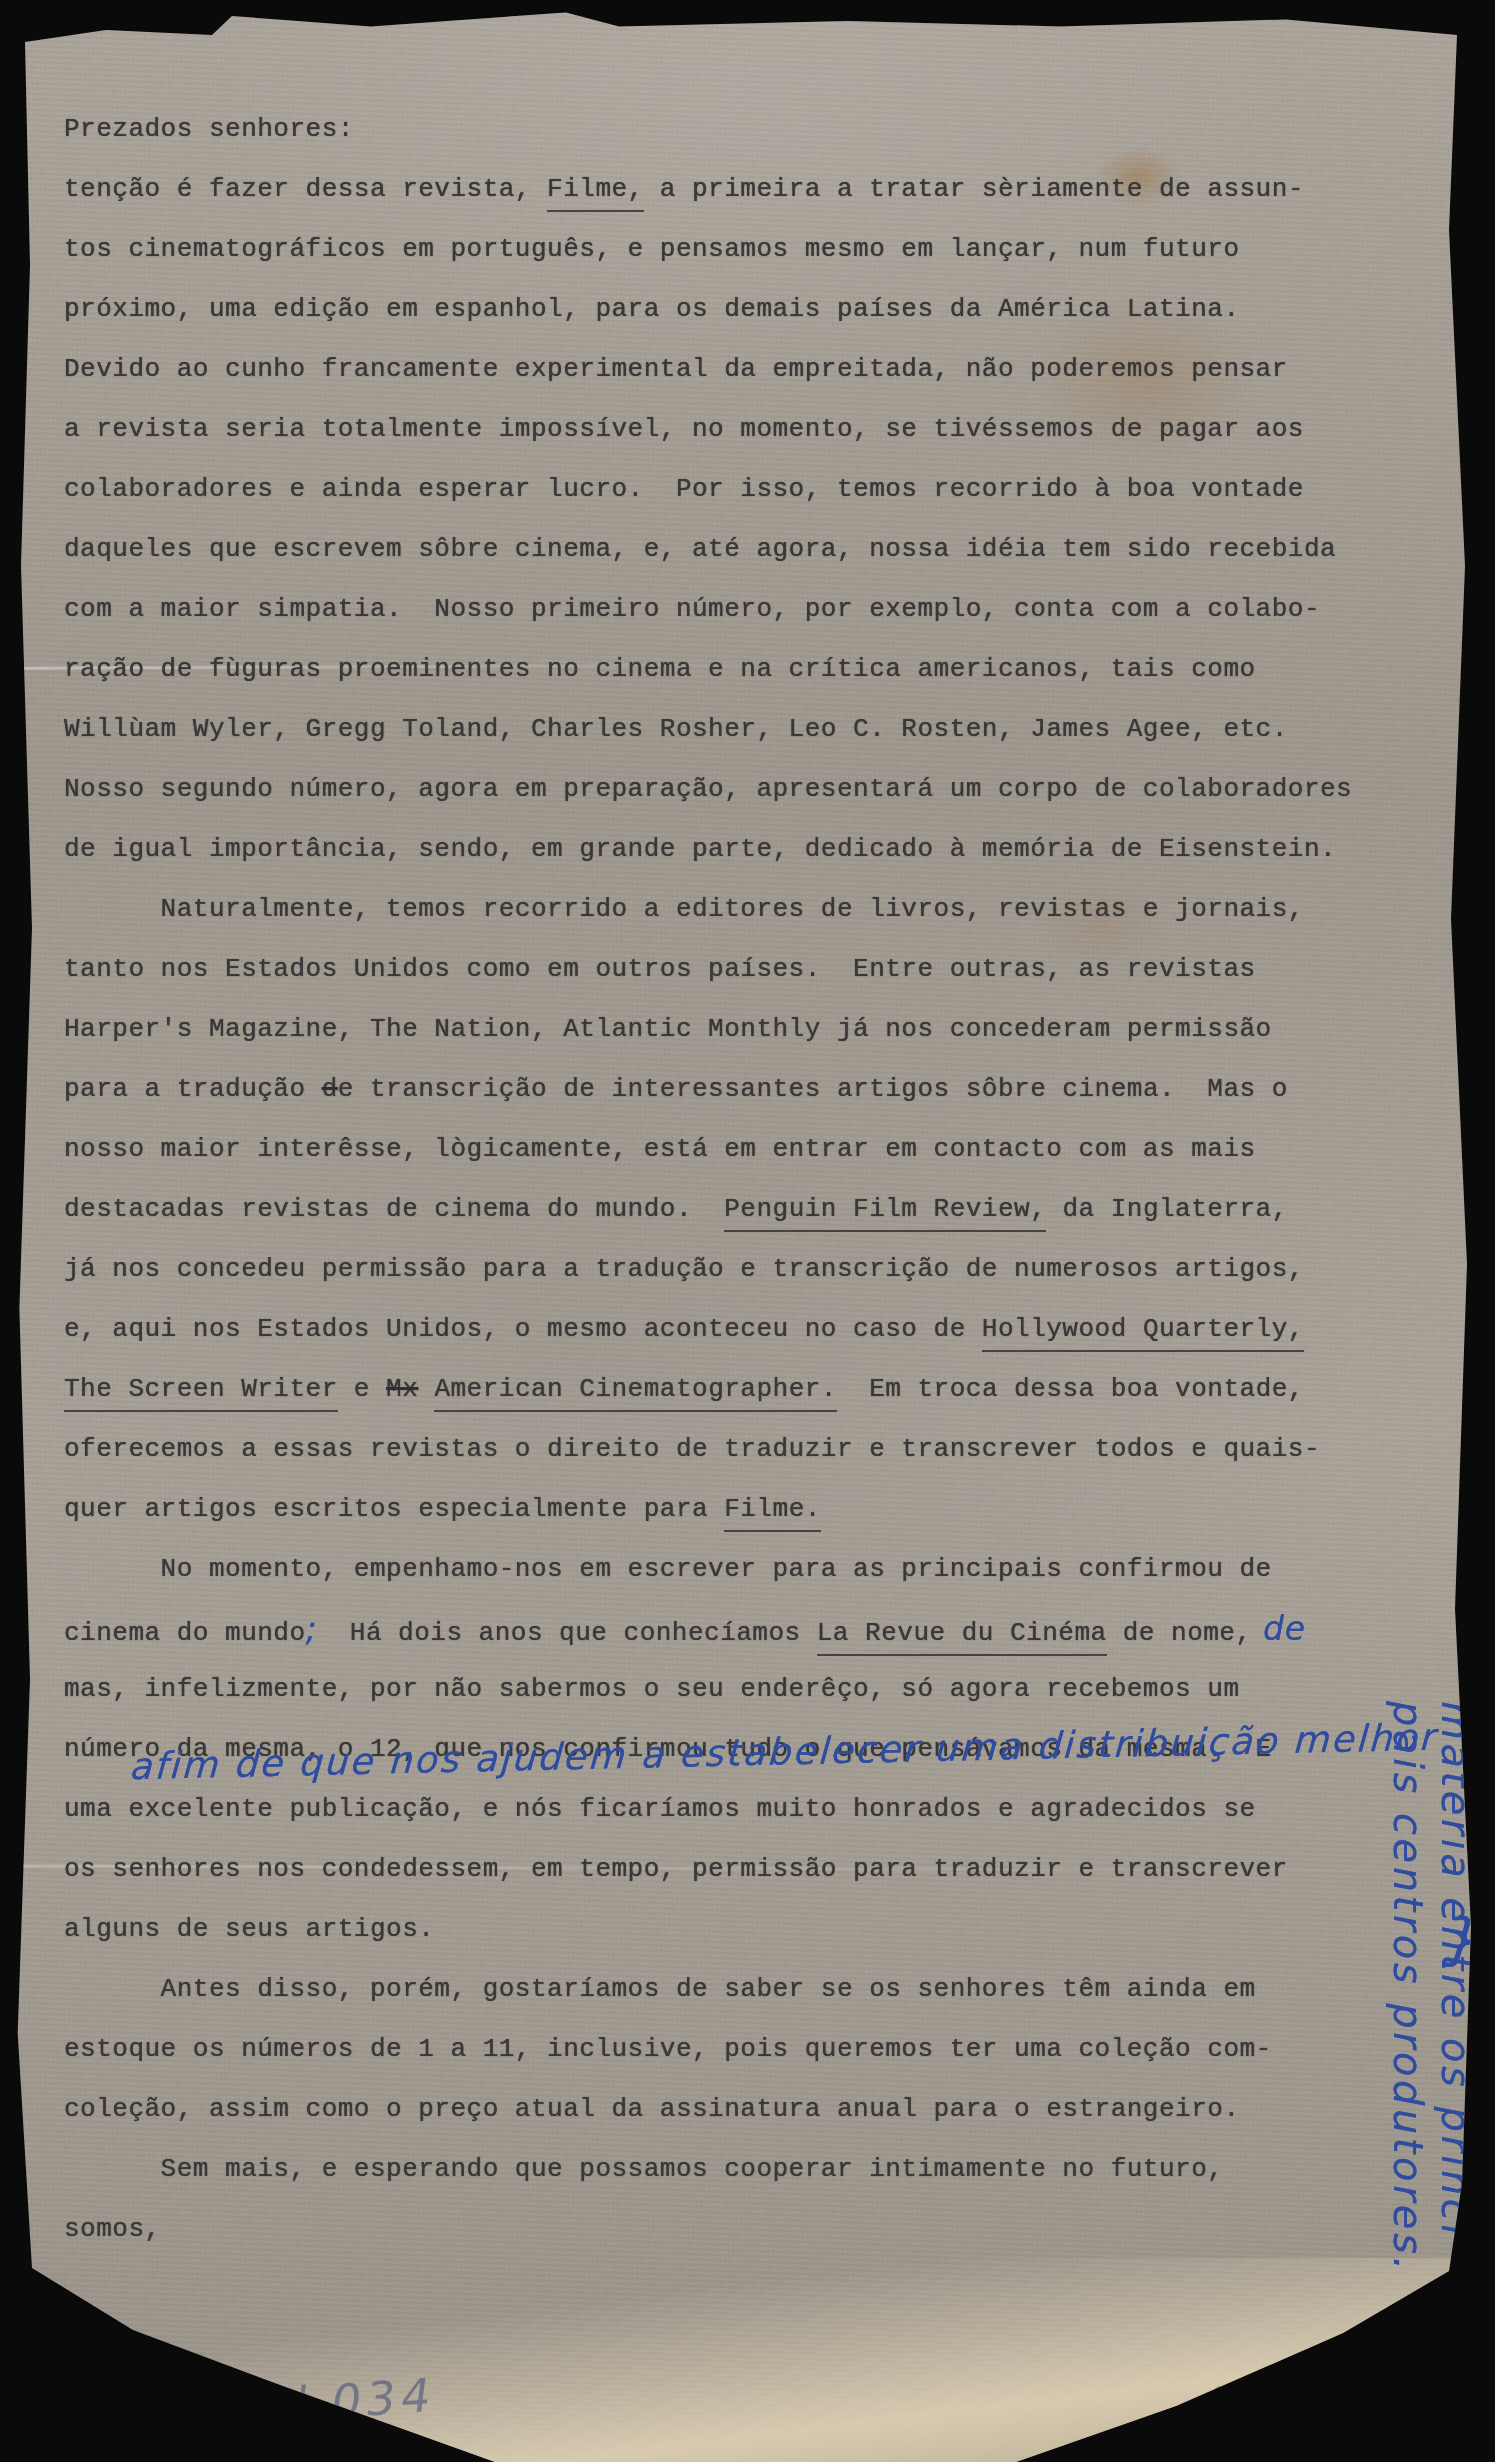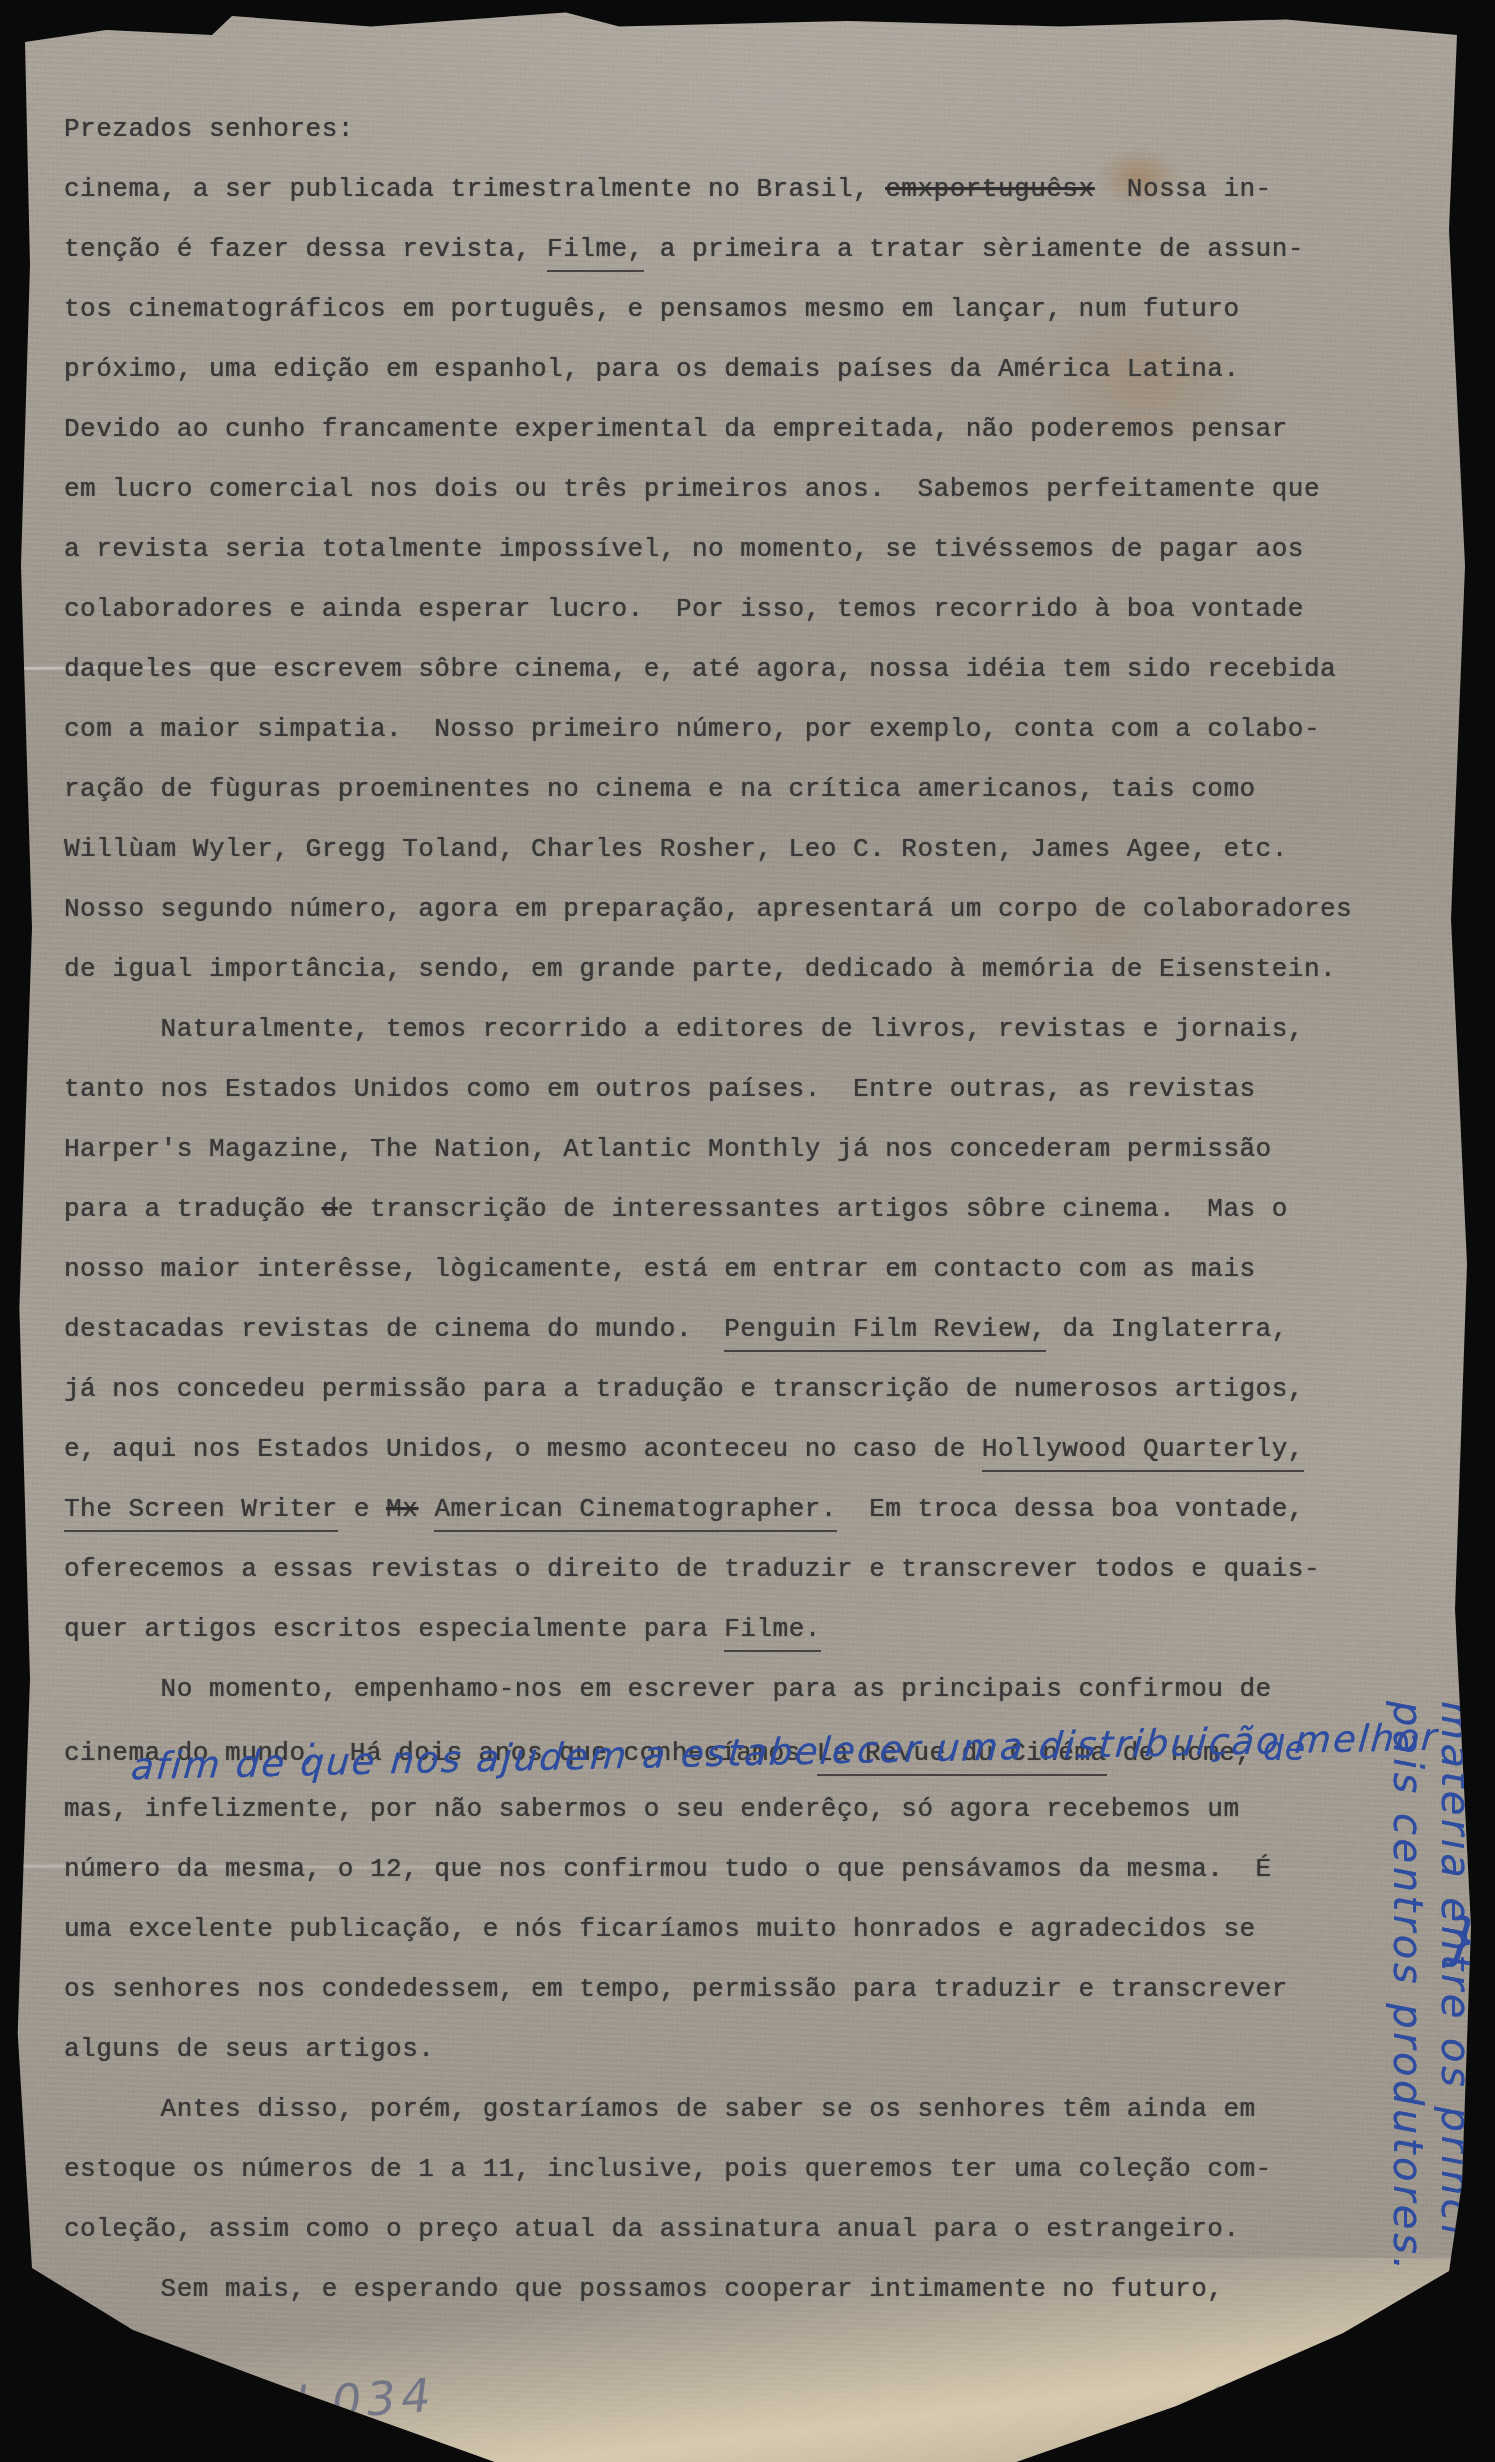--- a/index.html
+++ b/index.html
@@ -48,26 +48,24 @@
 <body>
 
 <div class="stage">
   <div class="paper">
     <div class="crease c1"></div>
     <div class="crease c2"></div>
     <div class="torn-band"></div>
 
     <div class="letter-body">
         <div class="line"><span class="seg-n">Prezados senhores:</span></div>
-        <div class="line"><span class="seg-n">cinema, a ser publicada trimestralmente no Brasil, </span><span class="seg-st">emxportuguêsx</span><span class="seg-n">  Nossa in-</span></div>
         <div class="line"><span class="seg-n">tenção é fazer dessa revista, </span><span class="seg-u">Filme,</span><span class="seg-n"> a primeira a tratar sèriamente de assun-</span></div>
         <div class="line"><span class="seg-n">tos cinematográficos em português, e pensamos mesmo em lançar, num futuro</span></div>
         <div class="line"><span class="seg-n">próximo, uma edição em espanhol, para os demais países da América Latina.</span></div>
         <div class="line"><span class="seg-n">Devido ao cunho francamente experimental da empreitada, não poderemos pensar</span></div>
-        <div class="line"><span class="seg-n">em lucro comercial nos dois ou três primeiros anos.  Sabemos perfeitamente que</span></div>
         <div class="line"><span class="seg-n">a revista seria totalmente impossível, no momento, se tivéssemos de pagar aos</span></div>
         <div class="line"><span class="seg-n">colaboradores e ainda esperar lucro.  Por isso, temos recorrido à boa vontade</span></div>
         <div class="line"><span class="seg-n">daqueles que escrevem sôbre cinema, e, até agora, nossa idéia tem sido recebida</span></div>
         <div class="line"><span class="seg-n">com a maior simpatia.  Nosso primeiro número, por exemplo, conta com a colabo-</span></div>
         <div class="line"><span class="seg-n">ração de fùguras proeminentes no cinema e na crítica americanos, tais como</span></div>
         <div class="line"><span class="seg-n">Willùam Wyler, Gregg Toland, Charles Rosher, Leo C. Rosten, James Agee, etc.</span></div>
         <div class="line"><span class="seg-n">Nosso segundo número, agora em preparação, apresentará um corpo de colaboradores</span></div>
         <div class="line"><span class="seg-n">de igual importância, sendo, em grande parte, dedicado à memória de Eisenstein.</span></div>
         <div class="line"><span class="seg-n">      Naturalmente, temos recorrido a editores de livros, revistas e jornais,</span></div>
         <div class="line"><span class="seg-n">tanto nos Estados Unidos como em outros países.  Entre outras, as revistas</span></div>

